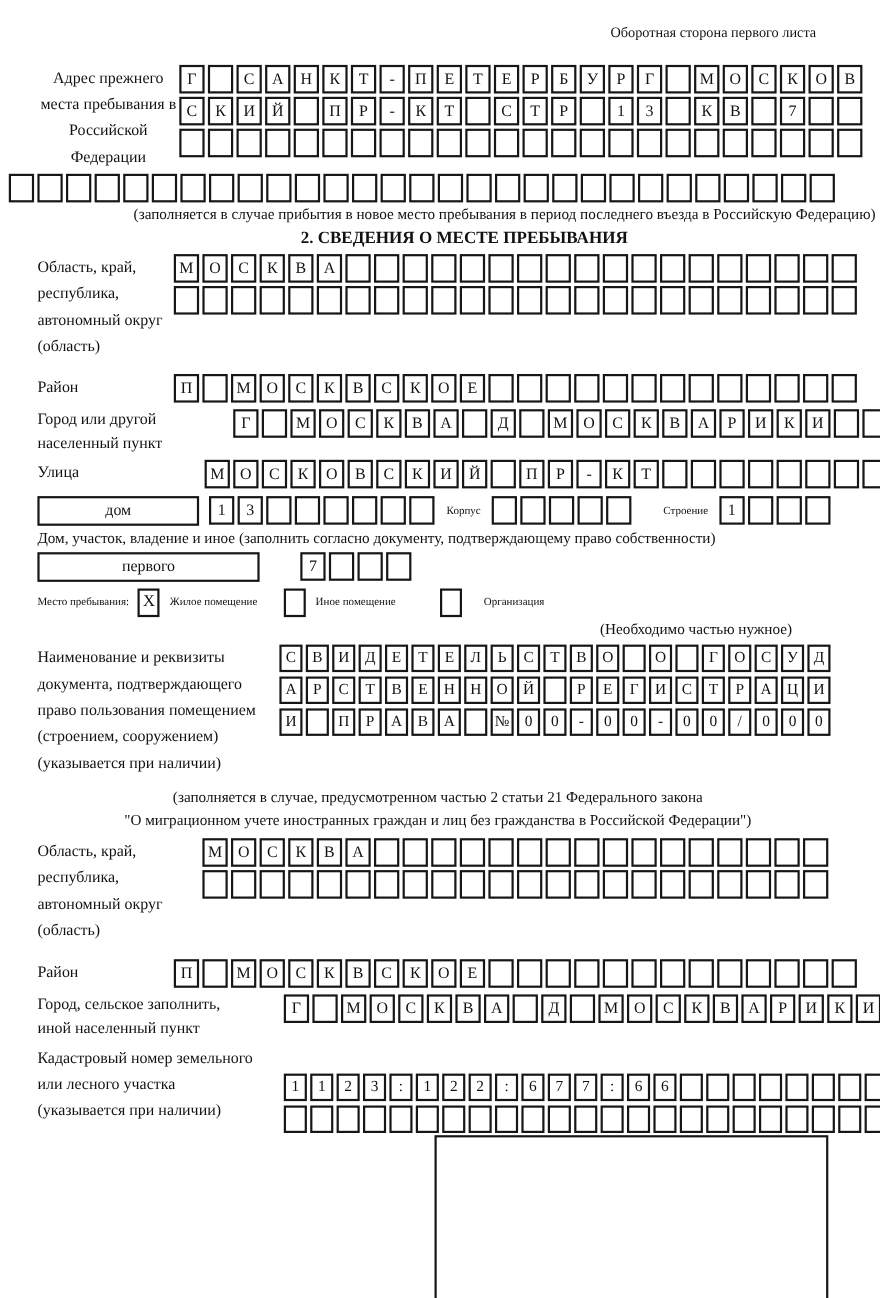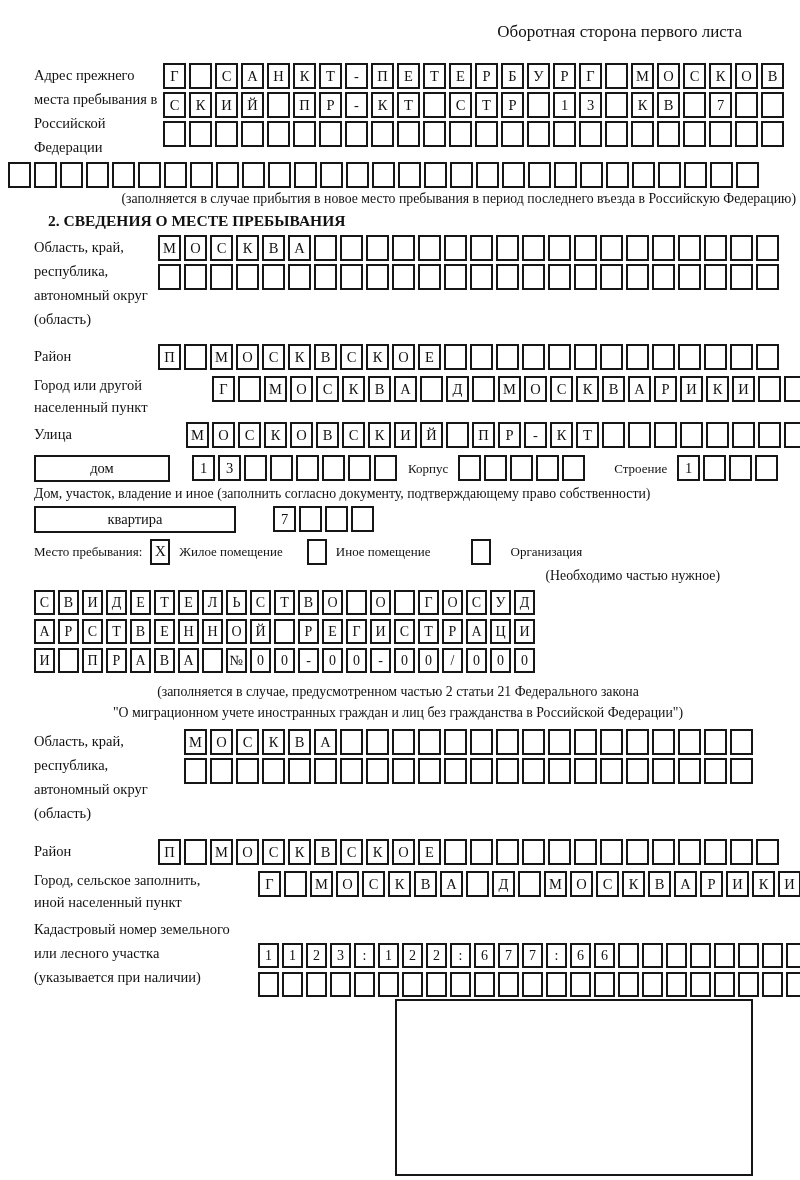--- a/index.html
+++ b/index.html
@@ -4,53 +4,53 @@
 <style>
   * { margin:0; padding:0; box-sizing:border-box; }
   html,body { background:#ffffff; }
   body {
     width:800px; height:1180px;
     font-family:"Liberation Serif", serif;
     color:#111; overflow:hidden; position:relative;
   }
   .page { padding:22px 4px 0 34px; width:800px; }
 
-  .hdr-note { text-align:right; padding-right:54px; font-size:17px; }
+  .hdr-note { text-align:right; padding-right:54px; font-size:13px; }
 
   .row { display:flex; align-items:flex-start; }
   .lbl { font-size:14.5px; line-height:24px; }
   .grid { display:flex; }
   .grid-col { display:flex; flex-direction:column; gap:3px; }
   .cell {
     width:23px; height:26px; margin-right:3px; flex:0 0 auto;
     border:2px solid #161616; display:flex; align-items:center; justify-content:center;
     font-size:14.5px; font-family:"Liberation Serif", serif;
   }
   .sm .cell { width:21px; height:25px; margin-right:3px; font-size:14px; }
 
   .center-note { margin-left:-34px; width:796px; text-align:right; font-size:13.8px; }
-  .sec-title { margin-left:-34px; width:796px; text-align:left; font-size:15.5px; font-weight:bold;padding-left:48px; }
+  .sec-title { margin-left:-34px; width:796px; text-align:center; font-size:15.5px; font-weight:bold;padding-left:48px; }
 
   .addr-block { margin-top:21px; }
-  .addr-lbl { width:129px; flex:0 0 auto; }
+  .addr-lbl { width:129px; flex:0 0 auto;text-align:center; }
   .fullrow { margin-top:3px; margin-left:-26px; }
 
   .obl-lbl { width:124px; flex:0 0 auto; }
   .city-lbl { width:150px; flex:0 0 auto; }
   .obl3-lbl { width:150px; flex:0 0 auto; }
   .city3-lbl { width:196px; flex:0 0 auto; }
   .kad-lbl { width:196px; flex:0 0 auto; }
 
   .bigbox {
     border:2px solid #161616; height:27px; display:flex; align-items:center; justify-content:center;
     font-size:14.5px; flex:0 0 auto;
   }
-  .dom-box { width:136px; margin-right:22px;font-family:Liberation Serif, serif; }
+  .dom-box { width:147px; margin-right:9px;font-family:Liberation Serif, serif; }
   .kv-box { width:202px; margin-right:9px; }
-  .inline-lbl { font-size:13px; line-height:27px; white-space:nowrap; }
+  .inline-lbl { font-size:10px; line-height:27px; white-space:nowrap; }
 
   .caption { margin-top:4px; font-size:13.8px; }
 
   .chk {
     width:20px; height:26px; border:2px solid #161616; flex:0 0 auto;
     display:flex; align-items:center; justify-content:center; font-size:15px;
   }
 
   .doc-lbl { width:220px; flex:0 0 auto; }
 
@@ -357,41 +357,42 @@
     <div class="grid">
         <div class="cell">1</div>
         <div class="cell"></div>
         <div class="cell"></div>
         <div class="cell"></div>
       </div>
   </div>
   <div class="caption">Дом, участок, владение и иное (заполнить согласно документу, подтверждающему право собственности)</div>
 
   <div class="row mt4">
-    <div class="bigbox kv-box">квартира</div>
+    <div class="bigbox kv-box">первого</div>
     <div class="grid">
         <div class="cell">7</div>
         <div class="cell"></div>
         <div class="cell"></div>
         <div class="cell"></div>
       </div>
   </div>
 
   <div class="row mt5" style="align-items:center;">
     <span class="inline-lbl">Место пребывания:</span>
     <div class="chk" style="margin-left:8px;">X</div>
     <span class="inline-lbl" style="margin-left:9px;">Жилое помещение</span>
     <div class="chk" style="margin-left:24px;"></div>
     <span class="inline-lbl" style="margin-left:9px;text-align:center;">Иное помещение</span>
     <div class="chk" style="margin-left:40px;"></div>
     <span class="inline-lbl" style="margin-left:20px;">Организация</span>
   </div>
   <div class="center-note mt3" style="width:720px;">(Необходимо частью нужное)</div>
 
   <div class="row mt6">
+    <div class="lbl doc-lbl">Наименование и реквизиты документа, подтверждающего право пользования помещением (строением, сооружением) (указывается при наличии)</div>
     <div class="grid-col" style="gap:4px;">
       <div class="grid sm">
           <div class="cell">С</div>
           <div class="cell">В</div>
           <div class="cell">И</div>
           <div class="cell">Д</div>
           <div class="cell">Е</div>
           <div class="cell">Т</div>
           <div class="cell">Е</div>
           <div class="cell">Л</div>

